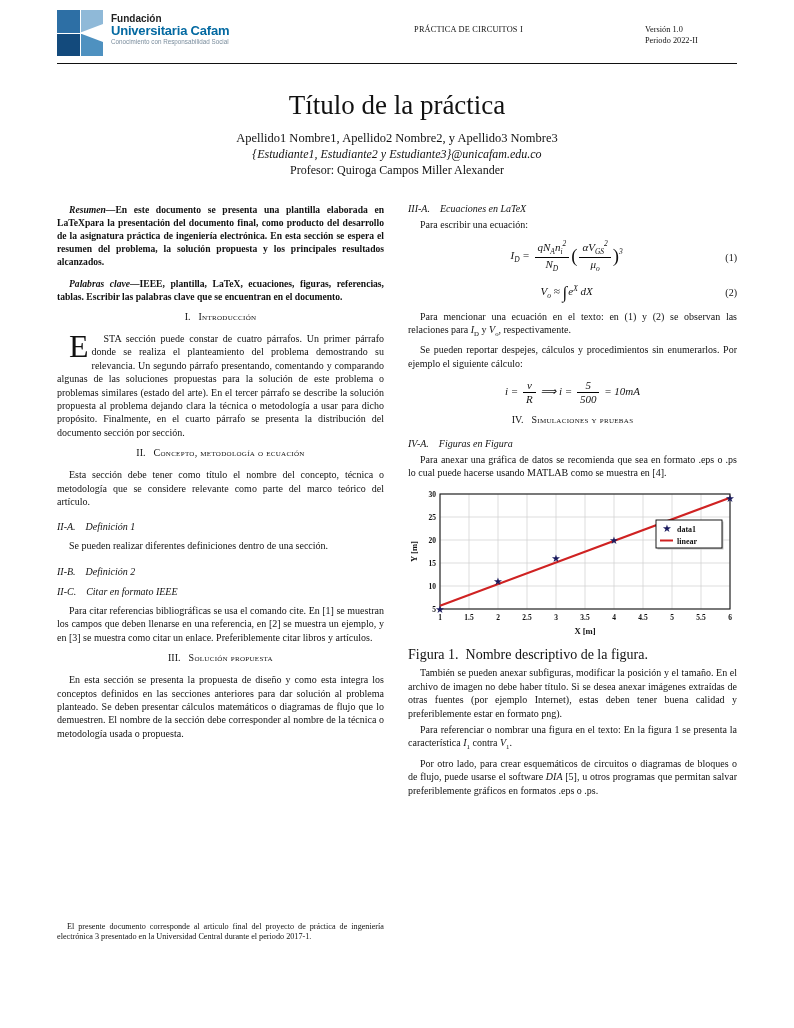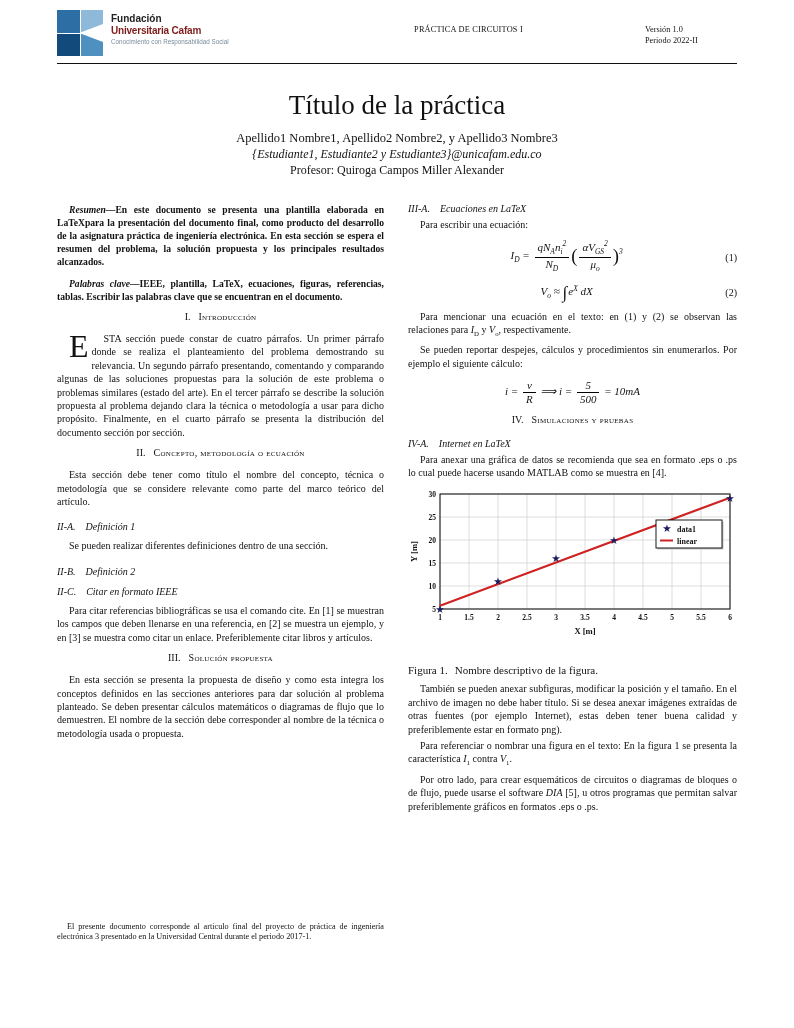--- a/index.html
+++ b/index.html
@@ -12,21 +12,21 @@
   
   .hdr { display:flex; align-items:flex-start; }
   .hdr-logo { display:flex; align-items:flex-start; width:235px; }
   .logo-mark { width:46px; height:46px; display:grid; grid-template-columns:1fr 1fr; grid-template-rows:1fr 1fr; gap:1px; margin-right:8px; }
   .lm-tl { background:#2d6fa5; }
   .lm-tr { background:#8fb9d8; clip-path:polygon(0 0,100% 0,100% 62%,0 100%); }
   .lm-bl { background:#134a7c; }
   .lm-br { background:#4e91c0; clip-path:polygon(0 0,100% 38%,100% 100%,0 100%); }
   .logo-text { padding-top:4px; font-family:"Liberation Sans", sans-serif; }
   .logo-l1 { font-size:10px; font-weight:bold; color:#222; line-height:9px; }
-  .logo-l2 { font-size:10px; font-weight:bold; color:#7f1d1d; line-height:15px; letter-spacing:-0.2px; }
+  .logo-l2 { font-size:13px; font-weight:bold; color:#0369a1; line-height:15px; letter-spacing:-0.2px; }
   .logo-l3 { font-size:6.3px; color:#7a8d9d; line-height:8px; }
   .hdr-center { flex:1; text-align:center; padding-top:14px; font-size:8.3px; line-height:11px; letter-spacing:0.2px; }
   .hdr-right { width:92px; padding-top:14px; font-size:8.3px; line-height:11px; }
   .hdr-rule { border-bottom:1.7px solid #111; margin-top:7px; }
   
   .titleblk { text-align:center; margin-top:25px; }
   .doc-title { font-size:27px; font-weight:normal; line-height:32px; }
   .authors { font-size:12.5px; margin-top:9px; line-height:16px; }
   .emails  { font-size:12px; font-style:italic; line-height:16px; }
   .professor { font-size:12px; line-height:16px; }
@@ -53,21 +53,21 @@
   .calcrow { text-align:center; font-size:11px; font-style:italic; margin:9px 0 4px 0; }
   .frac { display:inline-flex; flex-direction:column; vertical-align:middle; text-align:center; margin:0 2px; }
   .frac .num { display:block; padding:0 3px; line-height:1.15; }
   .frac .den { display:block; border-top:1px solid #000; padding:0 3px; line-height:1.15; }
   .bigp { font-size:170%; font-style:normal; vertical-align:-12%; }
   .intg { font-size:155%; font-style:normal; vertical-align:-14%; margin-right:1px; }
   sub { font-size:68%; }
   sup { font-size:68%; }
   
   .figure { margin-top:10px; }
-  .figcap { font-size:11px; line-height:11px; margin-top:24px; margin-bottom:6px; }
+  .figcap { font-size:14px; line-height:11px; margin-top:8px; margin-bottom:6px; }
   .figcap .lbl { margin-right:7px; }
   svg text.tick  { font:bold 7.5px "Liberation Serif", serif; fill:#111; }
   svg text.axlbl { font:bold 8.6px "Liberation Serif", serif; fill:#111; }
   svg text.star  { font-size:10.5px; }
   svg text.leglbl{ font:bold 8px "Liberation Serif", serif; fill:#111; }
 </style>
 </head>
 <body>
 
 <div class="page">
@@ -153,21 +153,21 @@
       <div class="calcrow">i = <span class="frac">
             <span class="num">v</span>
             <span class="den">R</span>
           </span> ⟹ i = <span class="frac">
             <span class="num">5</span>
             <span class="den">500</span>
           </span> = 10mA</div>
 
       <div class="sechead"><span class="lbl">IV.</span><span class="ttl">Simulaciones y pruebas</span></div>
 
-      <div class="subhead"><span class="lbl">IV-A.</span><span>Internet en LaTeX</span></div>
+      <div class="subhead"><span class="lbl">IV-A.</span><span>Figuras en Figura</span></div>
       <p class="para">Para anexar una gráfica de datos se recomienda que sea en formato .eps o .ps lo cual puede hacerse usando MATLAB como se muestra en [4].</p>
 
       <div class="figure"><svg viewBox="0 0 330 148" width="330" height="148">
             <line x1="32" y1="5" x2="32" y2="120" stroke="#cfcfcf" stroke-width="0.7"></line>
             <line x1="61" y1="5" x2="61" y2="120" stroke="#cfcfcf" stroke-width="0.7"></line>
             <line x1="90" y1="5" x2="90" y2="120" stroke="#cfcfcf" stroke-width="0.7"></line>
             <line x1="119" y1="5" x2="119" y2="120" stroke="#cfcfcf" stroke-width="0.7"></line>
             <line x1="148" y1="5" x2="148" y2="120" stroke="#cfcfcf" stroke-width="0.7"></line>
             <line x1="177" y1="5" x2="177" y2="120" stroke="#cfcfcf" stroke-width="0.7"></line>
             <line x1="206" y1="5" x2="206" y2="120" stroke="#cfcfcf" stroke-width="0.7"></line>

